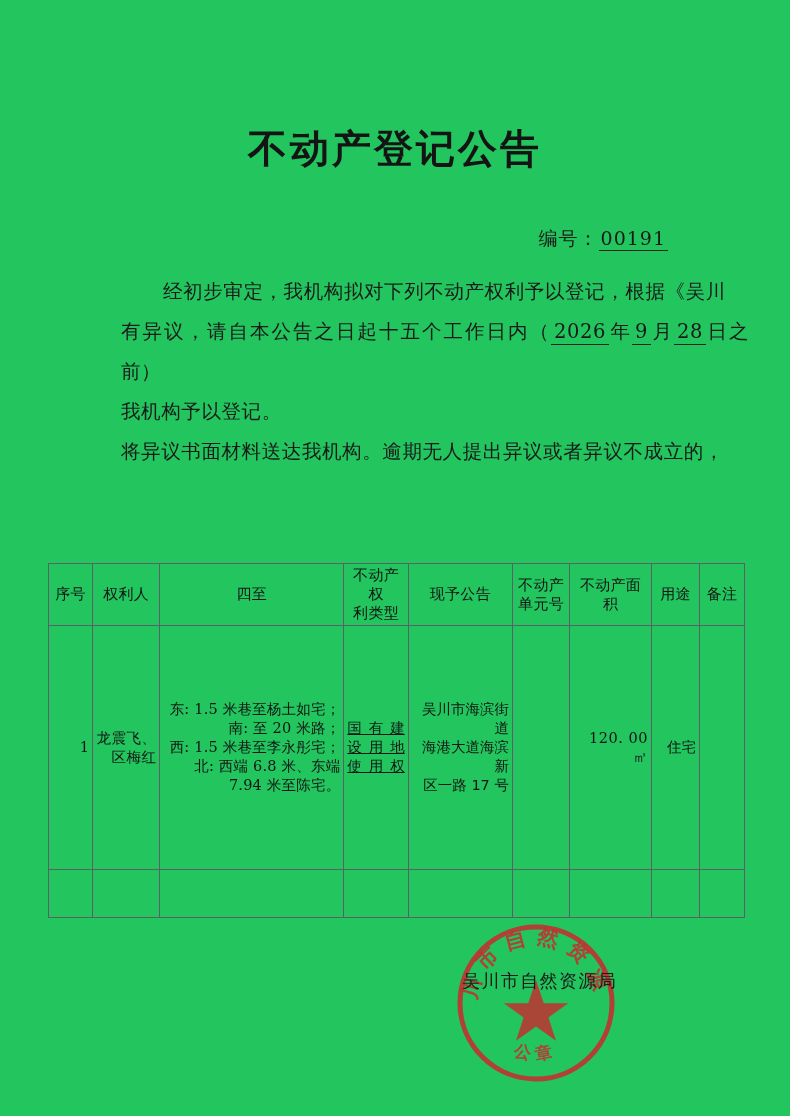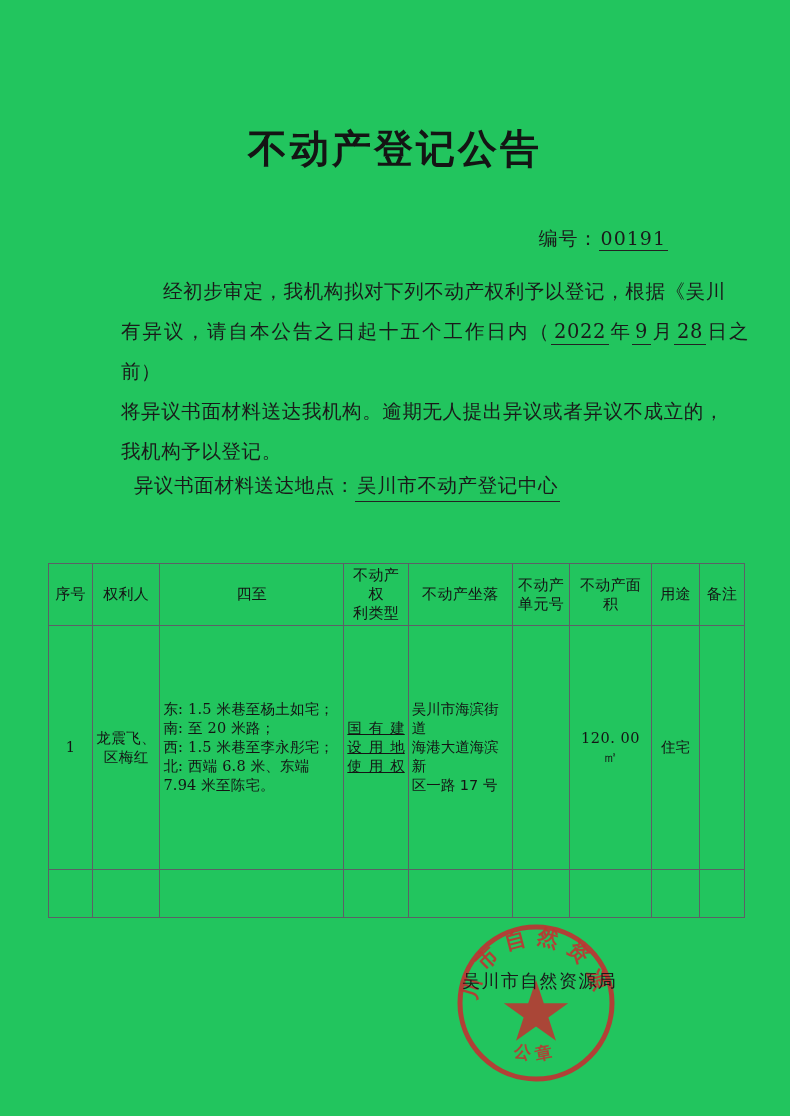--- a/index.html
+++ b/index.html
@@ -124,21 +124,21 @@
   .col-seq   { width: 43px; }
   .col-owner { width: 66px; }
   .col-bound { width: 180px; }
   .col-type  { width: 63px; }
   .col-loc   { width: 102px; }
   .col-unit  { width: 56px; }
   .col-area  { width: 80px; }
   .col-use   { width: 47px; }
   .col-note  { width: 44px; }
 
-  .data-row td { height: 244px; }
+  .data-row td { height: 244px; text-align: right; }
   .empty-row td { height: 48px; }
 
   .cell-center { text-align: center; }
   .cell-seq {
     text-align: center;
     font-family: "DejaVu Serif", "Liberation Serif", serif;
     font-size: 15px;
   }
   .cell-owner {
     text-align: center;
@@ -216,28 +216,25 @@
 <div class="page">
 
   <div class="doc-title">不动产登记公告</div>
 
   <div class="serial-line">
     <span>编号：</span><span class="ul serial-num">00191</span>
   </div>
 
   <div class="body-block">
     <p><span class="indent2"></span><span>经初步审定，我机构拟对下列不动产权利予以登记，根据《吴川</span></p>
-    <p><span>有异议，请自本公告之日起十五个工作日内（</span><span class="ul-val">2022</span><span>年</span><span class="ul-val">9</span><span>月</span><span class="ul-val">28</span><span>日之前）</span></p>
+    <p><span>有异议，请自本公告之日起十五个工作日内（</span><span class="ul-val">2026</span><span>年</span><span class="ul-val">9</span><span>月</span><span class="ul-val">28</span><span>日之前）</span></p>
+    <p><span>我机构予以登记。</span></p>
     <p><span>将异议书面材料送达我机构。逾期无人提出异议或者异议不成立的，</span></p>
-    <p><span>我机构予以登记。</span></p>
   </div>
 
-  <div class="addr-line">
-    <span>异议书面材料送达地点：</span><span class="ul-text">吴川市不动产登记中心</span>
-  </div>
 
 
   <table class="reg-table">
     <colgroup>
       <col class="col-seq">
         <col class="col-owner">
         <col class="col-bound">
         <col class="col-type">
       <col class="col-loc">
         <col class="col-unit">
@@ -247,21 +244,21 @@
     </colgroup>
     <thead>
       <tr>
         <th>序号</th>
         <th>权利人</th>
         <th>四至</th>
         <th>
           <div>不动产权</div>
           <div>利类型</div>
         </th>
-        <th>不动产坐落</th>
+        <th>现予公告</th>
         <th>
           <div>不动产</div>
           <div>单元号</div>
         </th>
         <th>不动产面积</th>
         <th>用途</th>
         <th>备注</th>
       </tr>
     </thead>
     <tbody>

